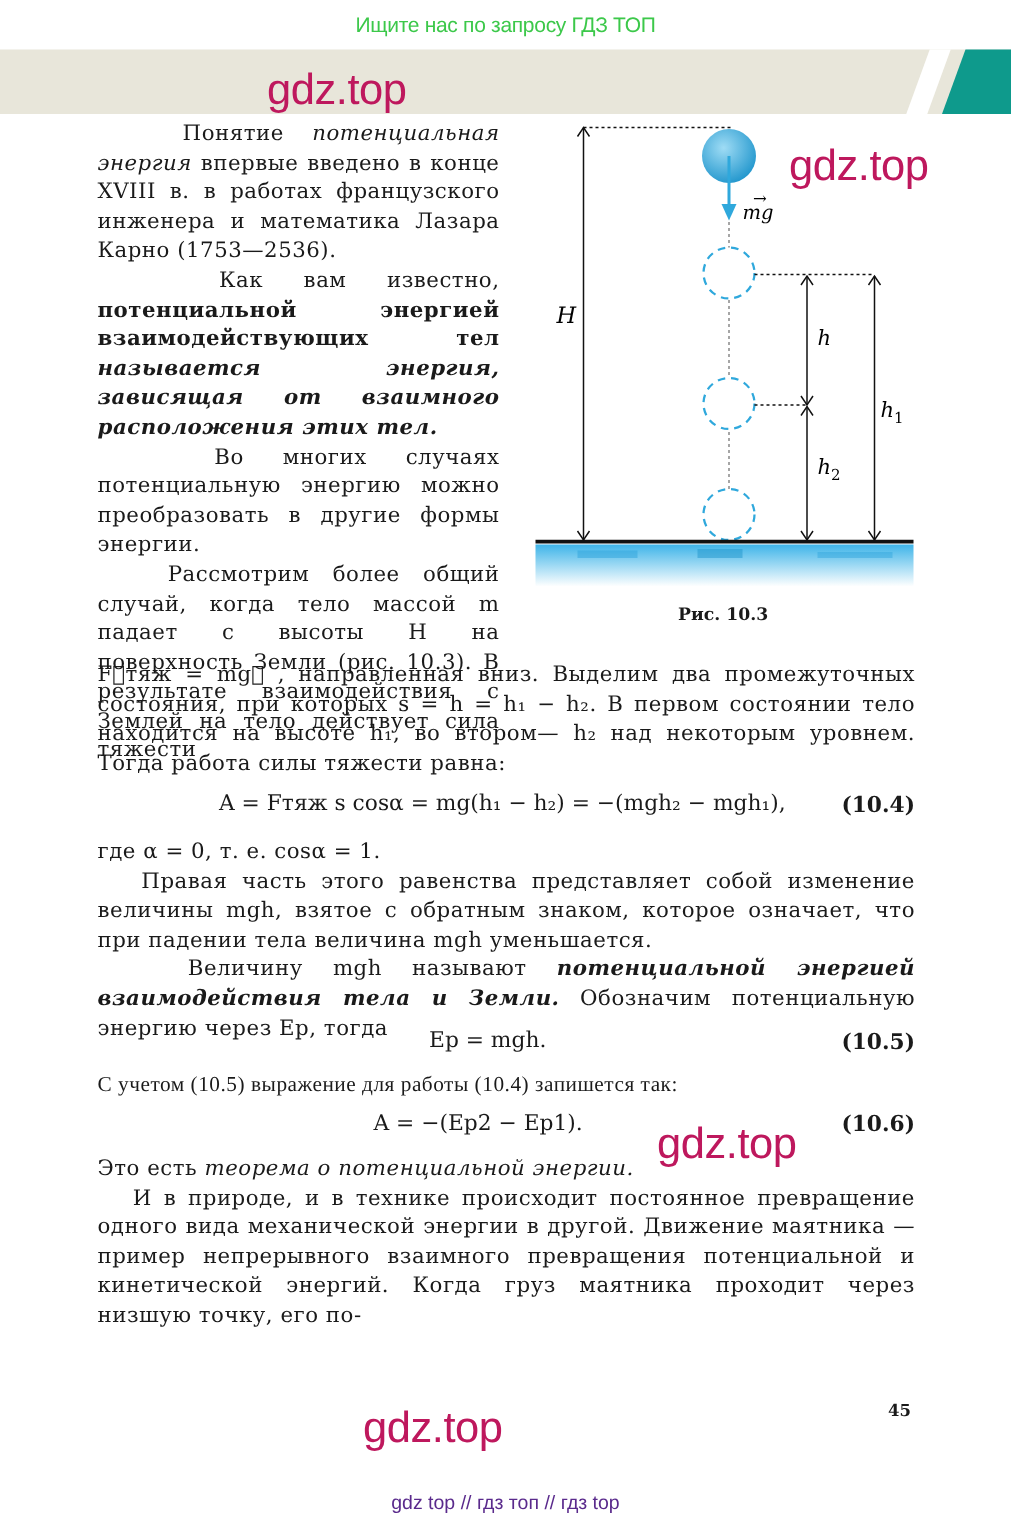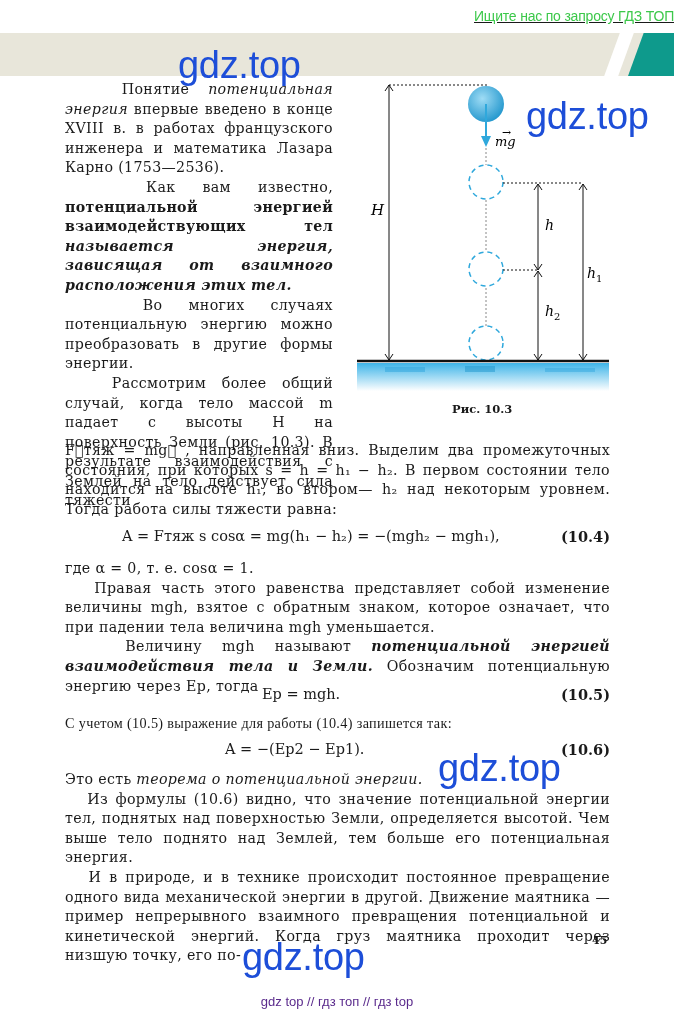--- a/index.html
+++ b/index.html
@@ -1,31 +1,31 @@
 <!DOCTYPE html>
 <html><head>
 <meta charset="utf-8">
 <style>
   html, body { margin:0; padding:0; }
   body { width:674px; height:1021px; background:#ffffff; position:relative; overflow:hidden;
          font-family:"DejaVu Serif", serif; color:#1a1a1a; }
-  .top-banner { position:absolute; left:0; top:0; width:674px; height:32px; text-align:right;text-decoration:underline; }
+  .top-banner { position:absolute; left:0; top:0; width:674px; height:32px; text-align:center; }
   .top-banner span { font-family:"Liberation Sans", sans-serif; font-size:14px; color:#3cc84a; line-height:32px; letter-spacing:-0.2px; }
   .header-band { position:absolute; left:0; top:33px; width:674px; height:43px; background:#e8e6da; }
   .header-slash { position:absolute; top:33px; left:612px; width:14px; height:43px; background:#fff; transform:skewX(-20deg); }
   .header-teal { position:absolute; top:33px; left:628px; width:60px; height:43px; background:#0e9a8c; transform:skewX(-20deg); transform-origin:bottom left; }
-  .wm { position:absolute; font-family:"Liberation Sans", sans-serif; font-size:38px; color:#1d4ed8; letter-spacing:-0.3px; }
+  .wm { position:absolute; font-family:"Liberation Sans", sans-serif; font-size:29px; color:#be185d; letter-spacing:-0.3px; }
   .txt { position:absolute; font-size:14.2px; line-height:19.6px; letter-spacing:0.35px; }
   .left-col { left:65px; width:268px; }
   .full { left:65px; width:545px; }
   .p { margin:0; text-align:justify; }
   .it { font-style:italic; }
   .bd { font-weight:bold; }
   .bdit { font-weight:bold; font-style:italic; }
-  .formula { position:absolute; font-size:14.5px; }
+  .formula { position:absolute; font-size:14.5px;margin-left:24px; }
   .eqnum { position:absolute; right:64px; font-size:14.5px; font-weight:bold; }
   .caption { position:absolute; left:452px; top:402px; font-size:11.5px; font-weight:bold;text-align:right; }
   .page-num { position:absolute; left:592px; top:934px; font-size:11px; font-weight:bold; }
   .footer { position:absolute; left:0; width:674px; top:994px; text-align:center; font-family:"Liberation Sans", sans-serif; font-size:13px; color:#5a2a8c; }
 </style>
 </head>
 <body>
 
 <div class="top-banner">
   <span>Ищите нас по запросу ГДЗ ТОП</span>
@@ -127,21 +127,20 @@
 
 <div class="txt full" style="top:714px;font-family:Liberation Serif, serif;">
   <p class="p">С учетом (10.5) выражение для работы (10.4) запишется так:</p>
 </div>
 
 <div class="formula" style="left:225px; top:741px;">A = −(Eр2 − Eр1).</div>
 <div class="eqnum" style="top:741px;">(10.6)</div>
 
 <div class="txt full" style="top:770px;">
   <p class="p"><span>Это есть </span><span class="it">теорема о потенциальной энергии.</span></p>
-  <p class="p">&nbsp;&nbsp;&nbsp;<span>Из формулы (10.6) видно, что значение потенциальной энергии тел, поднятых над поверхностью Земли, определяется высотой. Чем выше тело поднято над Землей, тем больше его потенциальная энергия.</span></p>
   <p class="p">&nbsp;&nbsp;&nbsp;<span>И в природе, и в технике происходит постоянное превращение одного вида механической энергии в другой. Движение маятника — пример непрерывного взаимного превращения потенциальной и кинетической энергий. Когда груз маятника проходит через низшую точку, его по-</span></p>
 </div>
 
 <div class="page-num">45</div>
 
 <div class="footer">
   <span>gdz top  //  гдз топ  //  гдз top</span>
 </div>
 
 </body></html>

